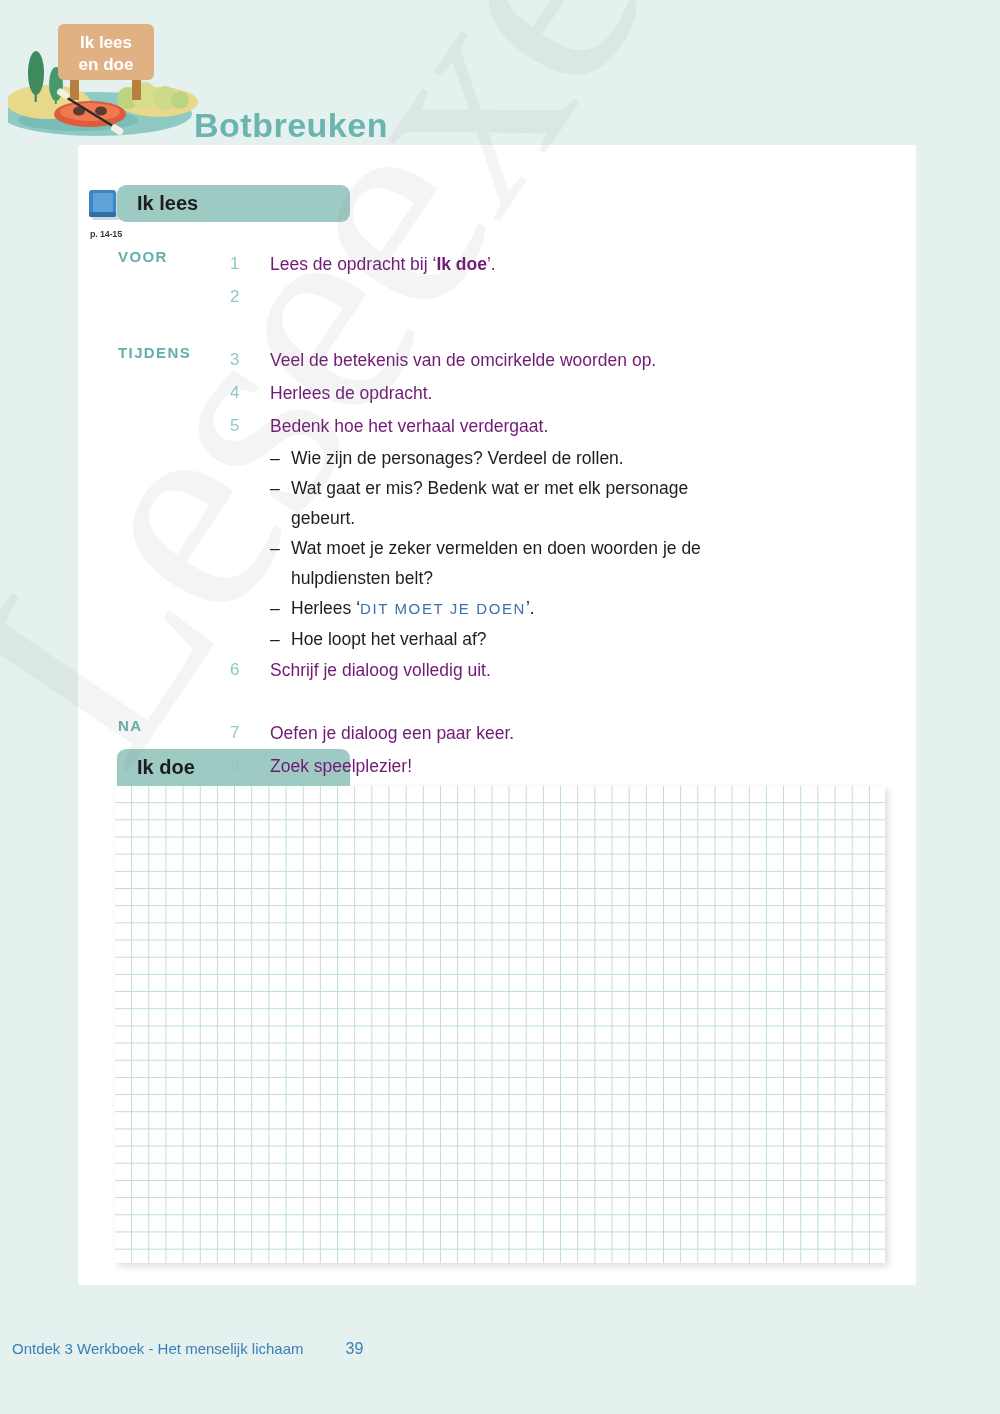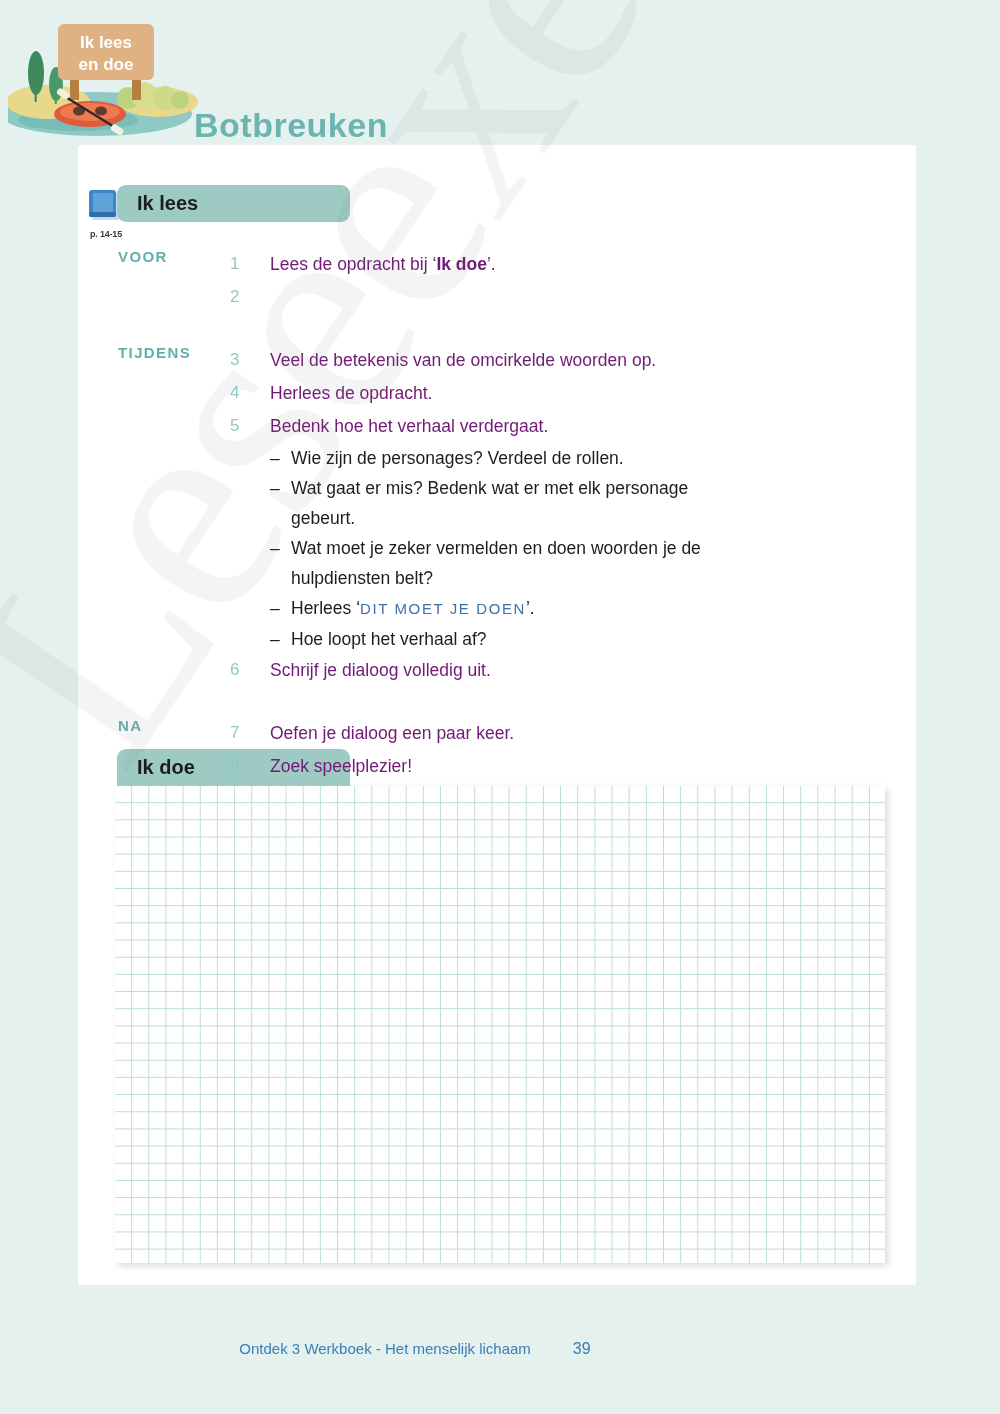--- a/index.html
+++ b/index.html
@@ -189,24 +189,24 @@
     background-image:
       linear-gradient(to right, #bcdcd8 1px, transparent 1px),
       linear-gradient(to bottom, #bcdcd8 1px, transparent 1px);
     background-size: 17.16px 17.18px;
     background-position: -1px -1px;
   }
 
   
   #footer {
     position: absolute;
-    left: 4px;
+    left: 12px;
     top: 1340px;
     width: 880px;
-    text-align: center;
+    text-align: left;
     padding-right: 58px;
     box-sizing: border-box;
     z-index: 20;
     font-size: 15px;
     color: #3a7fb5;
   }
   #footer .ftitle { margin-right: 42px; }
   #footer .fpage { font-size: 16px; }
 </style>
 </head>

